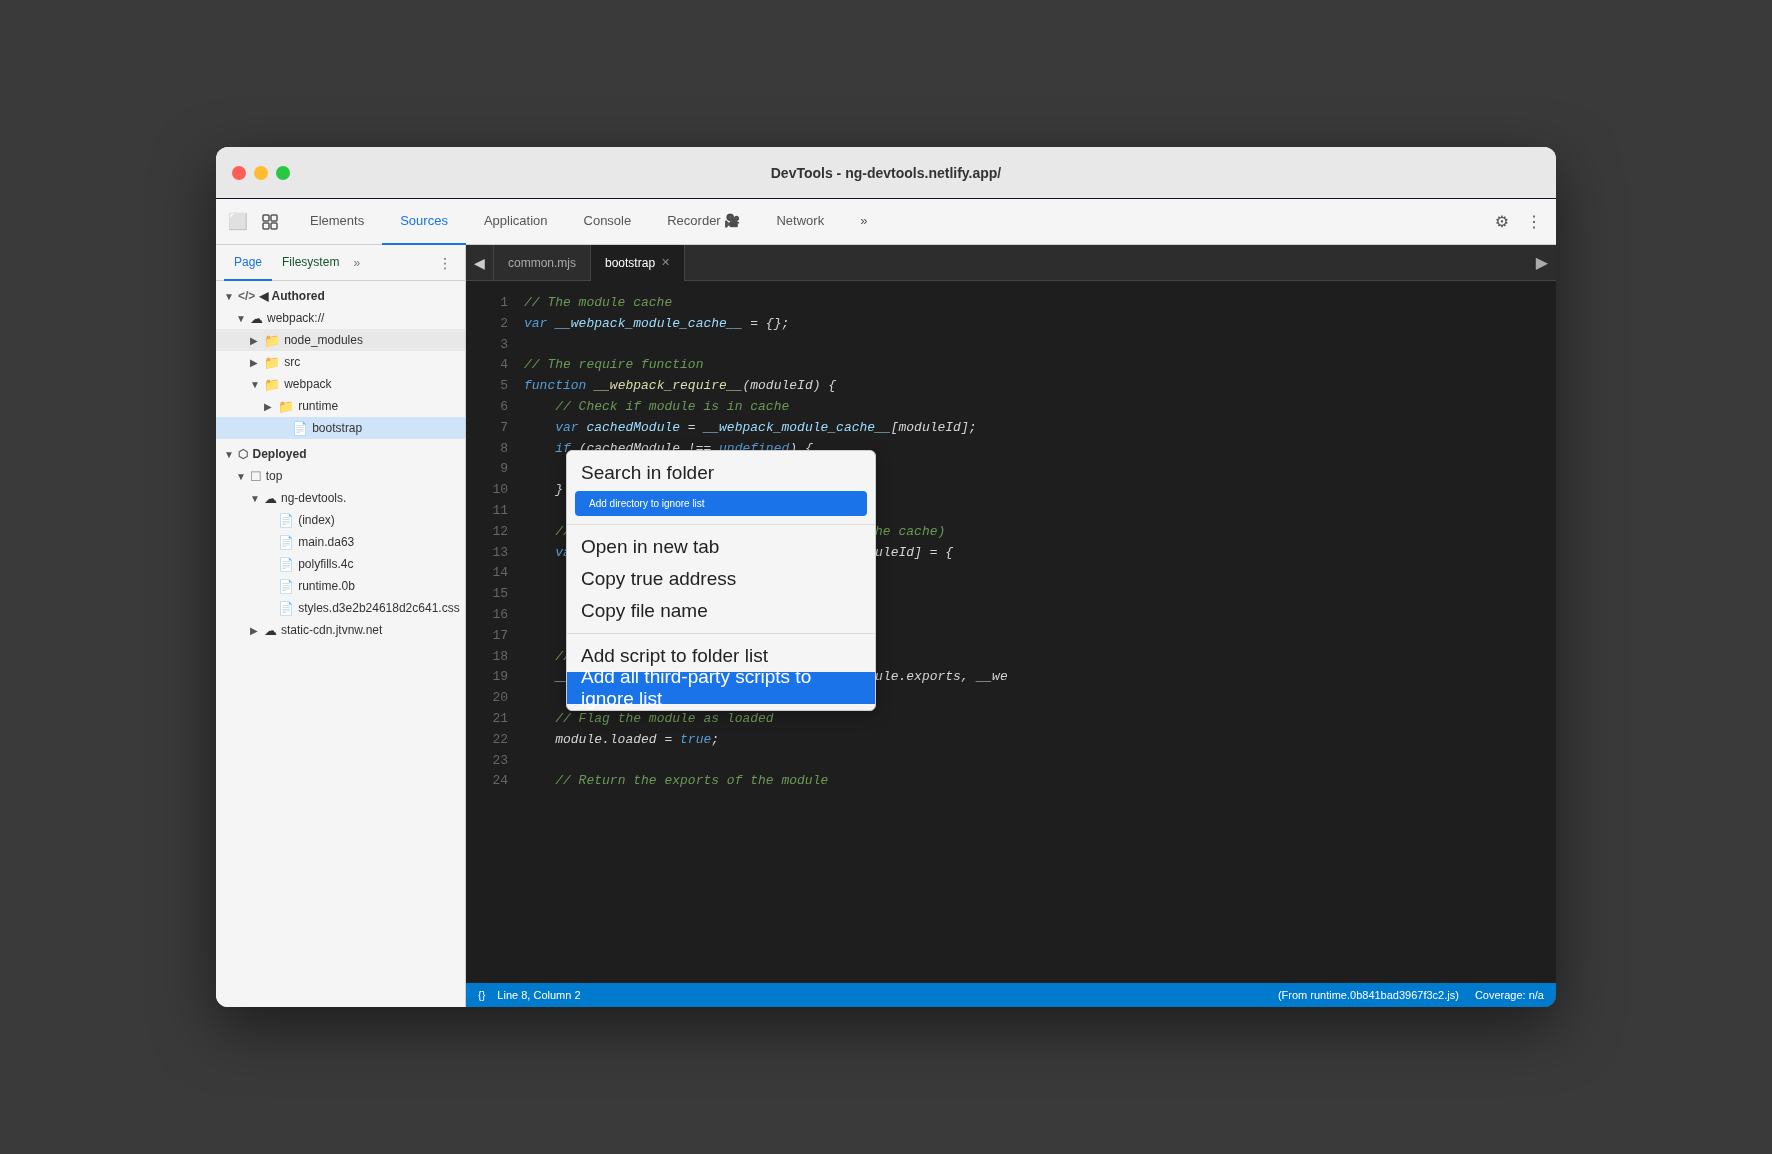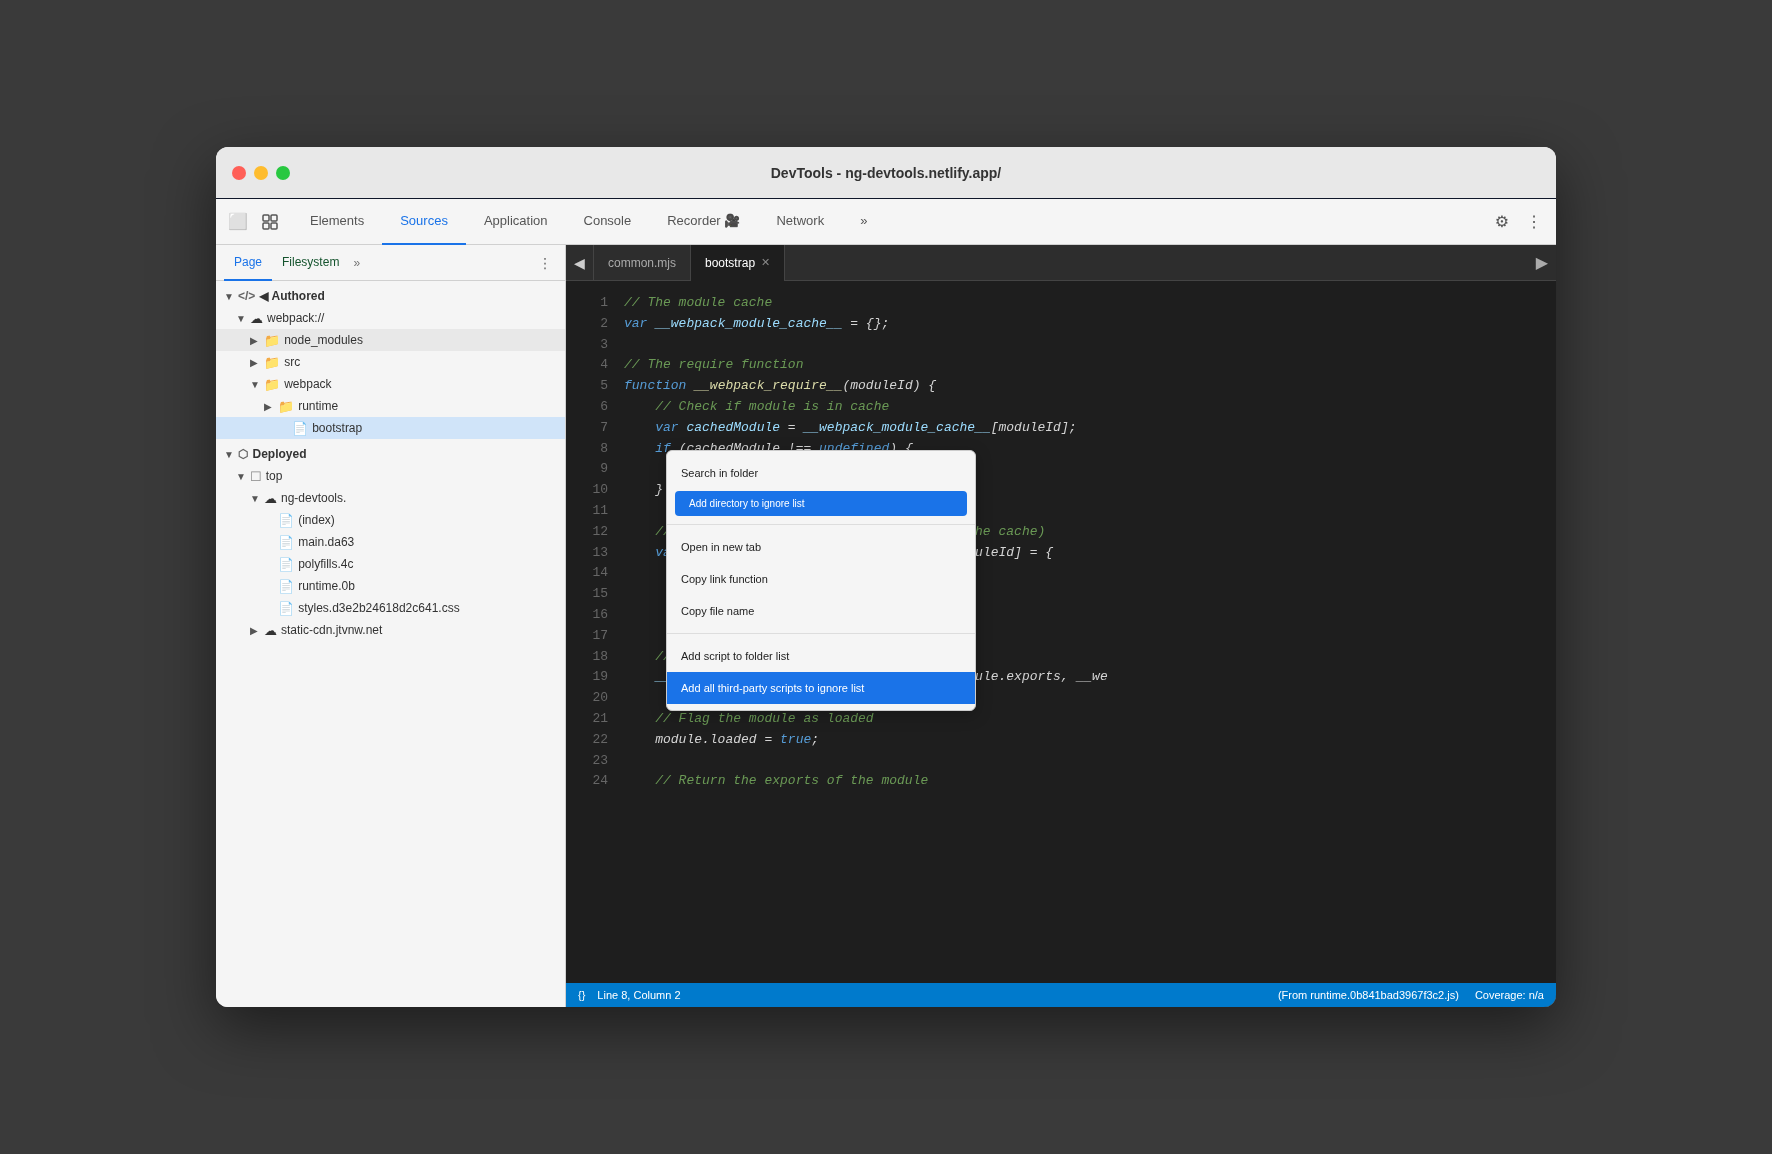--- a/index.html
+++ b/index.html
@@ -104,21 +104,21 @@
       align-items: center;
       gap: 4px;
     }
     .main-area {
       display: flex;
       flex: 1;
       overflow: hidden;
     }
     
     .left-panel {
-      width: 350px;
+      width: 250px;
       background: #f5f5f5;
       border-right: 1px solid #d0d0d0;
       display: flex;
       flex-direction: column;
       flex-shrink: 0;
     }
     .panel-tabs {
       display: flex;
       align-items: center;
       height: 36px;
@@ -324,24 +324,23 @@
     .ctx-section {
       padding: 6px 0;
       border-bottom: 1px solid #ddd;
     }
     .ctx-section:last-child { border-bottom: none; }
     .ctx-item {
       display: flex;
       align-items: center;
       height: 32px;
       padding: 0 14px;
-      font-size: 11px;
+      font-size: 19px;
       color: #222;
       cursor: pointer;
-      text-align: right;
     }
     .ctx-item.highlighted { background: #1a73e8; color: #fff; }
     .ctx-section-top {
       padding: 6px 0 2px 0;
     }
     .ctx-btn-row {
       padding: 2px 8px 6px 8px;
     }
     .ctx-btn {
       display: block;
@@ -549,21 +548,21 @@
             <div class="ctx-btn-row">
               <button class="ctx-btn">Add directory to ignore list</button>
             </div>
           </div>
 
           <div class="ctx-section">
             <div class="ctx-item">
               <span>Open in new tab</span>
             </div>
             <div class="ctx-item">
-              <span>Copy link function</span>
+              <span>Copy true address</span>
             </div>
             <div class="ctx-item">
               <span>Copy file name</span>
             </div>
           </div>
 
           <div class="ctx-section">
             <div class="ctx-item">
               <span>Add script to folder list</span>
             </div>

